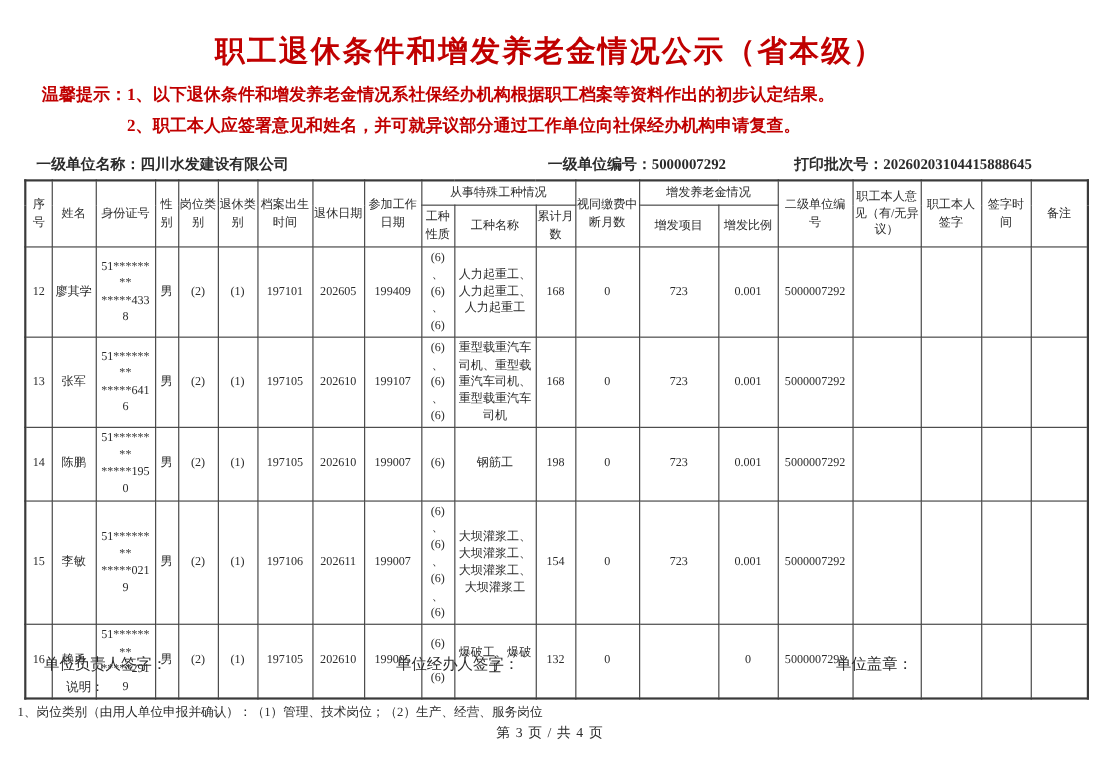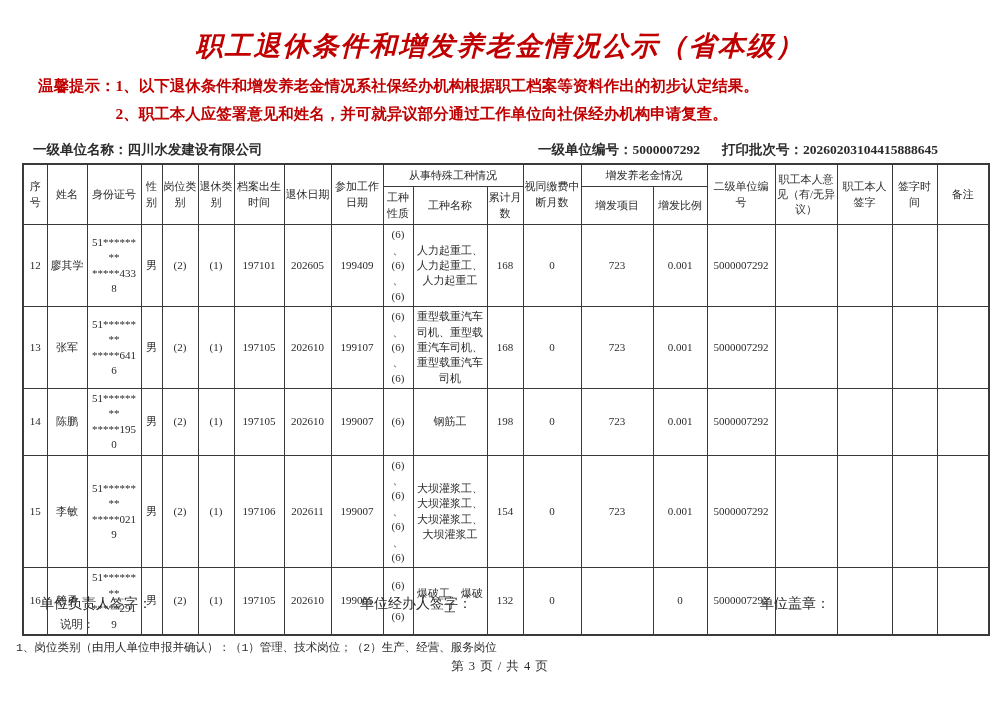--- a/index.html
+++ b/index.html
@@ -7,35 +7,35 @@
   body{
     width:1000px; height:707px; position:relative; overflow:hidden;
     font-family:"Liberation Serif","DejaVu Serif",serif;
     color:var(--ink);
   }
   .page{ position:absolute; inset:0; background:#fff; }
 
   .doc-title{
     position:absolute; top:28px; left:0; width:1000px;
     text-align:center; font-size:27px; font-weight:bold;
-    color:var(--accent); letter-spacing:2px;font-style:italic;
+    color:var(--accent); letter-spacing:2px;
   }
 
   .tips{
     position:absolute; top:76px; left:38px;
     color:var(--accent); font-size:15.5px; font-weight:bold;
     display:flex; align-items:flex-start;
   }
   .tips-label{ white-space:nowrap; }
   .tips-lines{ display:flex; flex-direction:column; gap:7px; }
 
   .info-row{ position:absolute; top:141px; left:0; width:1000px; height:18px; font-size:13.5px;font-weight:bold; }
   .info-item{ position:absolute; white-space:nowrap; }
   .info-name{ left:33px; }
-  .info-code{ left:498px;margin-left:40px; }
+  .info-code{ left:498px; }
   .info-batch{ left:722px; }
 
   .doc-table{
     position:absolute; top:163px; left:22px; width:966px;
     border-collapse:collapse; table-layout:fixed;
     font-size:11px; line-height:1.4;
     border:2px solid var(--line);
   }
   .doc-table th, .doc-table td{
     border:1px solid var(--line);
@@ -54,21 +54,21 @@
   tr.r-16 td{ height:52px; }
 
   .signatures{ position:absolute; top:580px; left:0; width:1000px; font-size:14px; }
   .sig-item{ position:absolute; white-space:nowrap;margin-top:15px; }
   .sig-head{ left:40px; }
   .sig-handler{ left:360px;text-align:center; }
   .sig-seal{ left:760px; }
 
   .notes{ position:absolute; top:617px; left:0; width:844px; font-size:11.5px; }
   .notes-label{ margin-left:60px; margin-bottom:8px; }
-  .notes-line{ margin-left:16px;font-family:Liberation Mono, monospace; }
+  .notes-line{ margin-left:16px; }
 
   .pagination{
     position:absolute; top:658px; left:0; width:1000px;
     text-align:center; font-size:12.5px; letter-spacing:1px;
   }
 </style>
 </head>
 <body>
 
 <div class="page">

